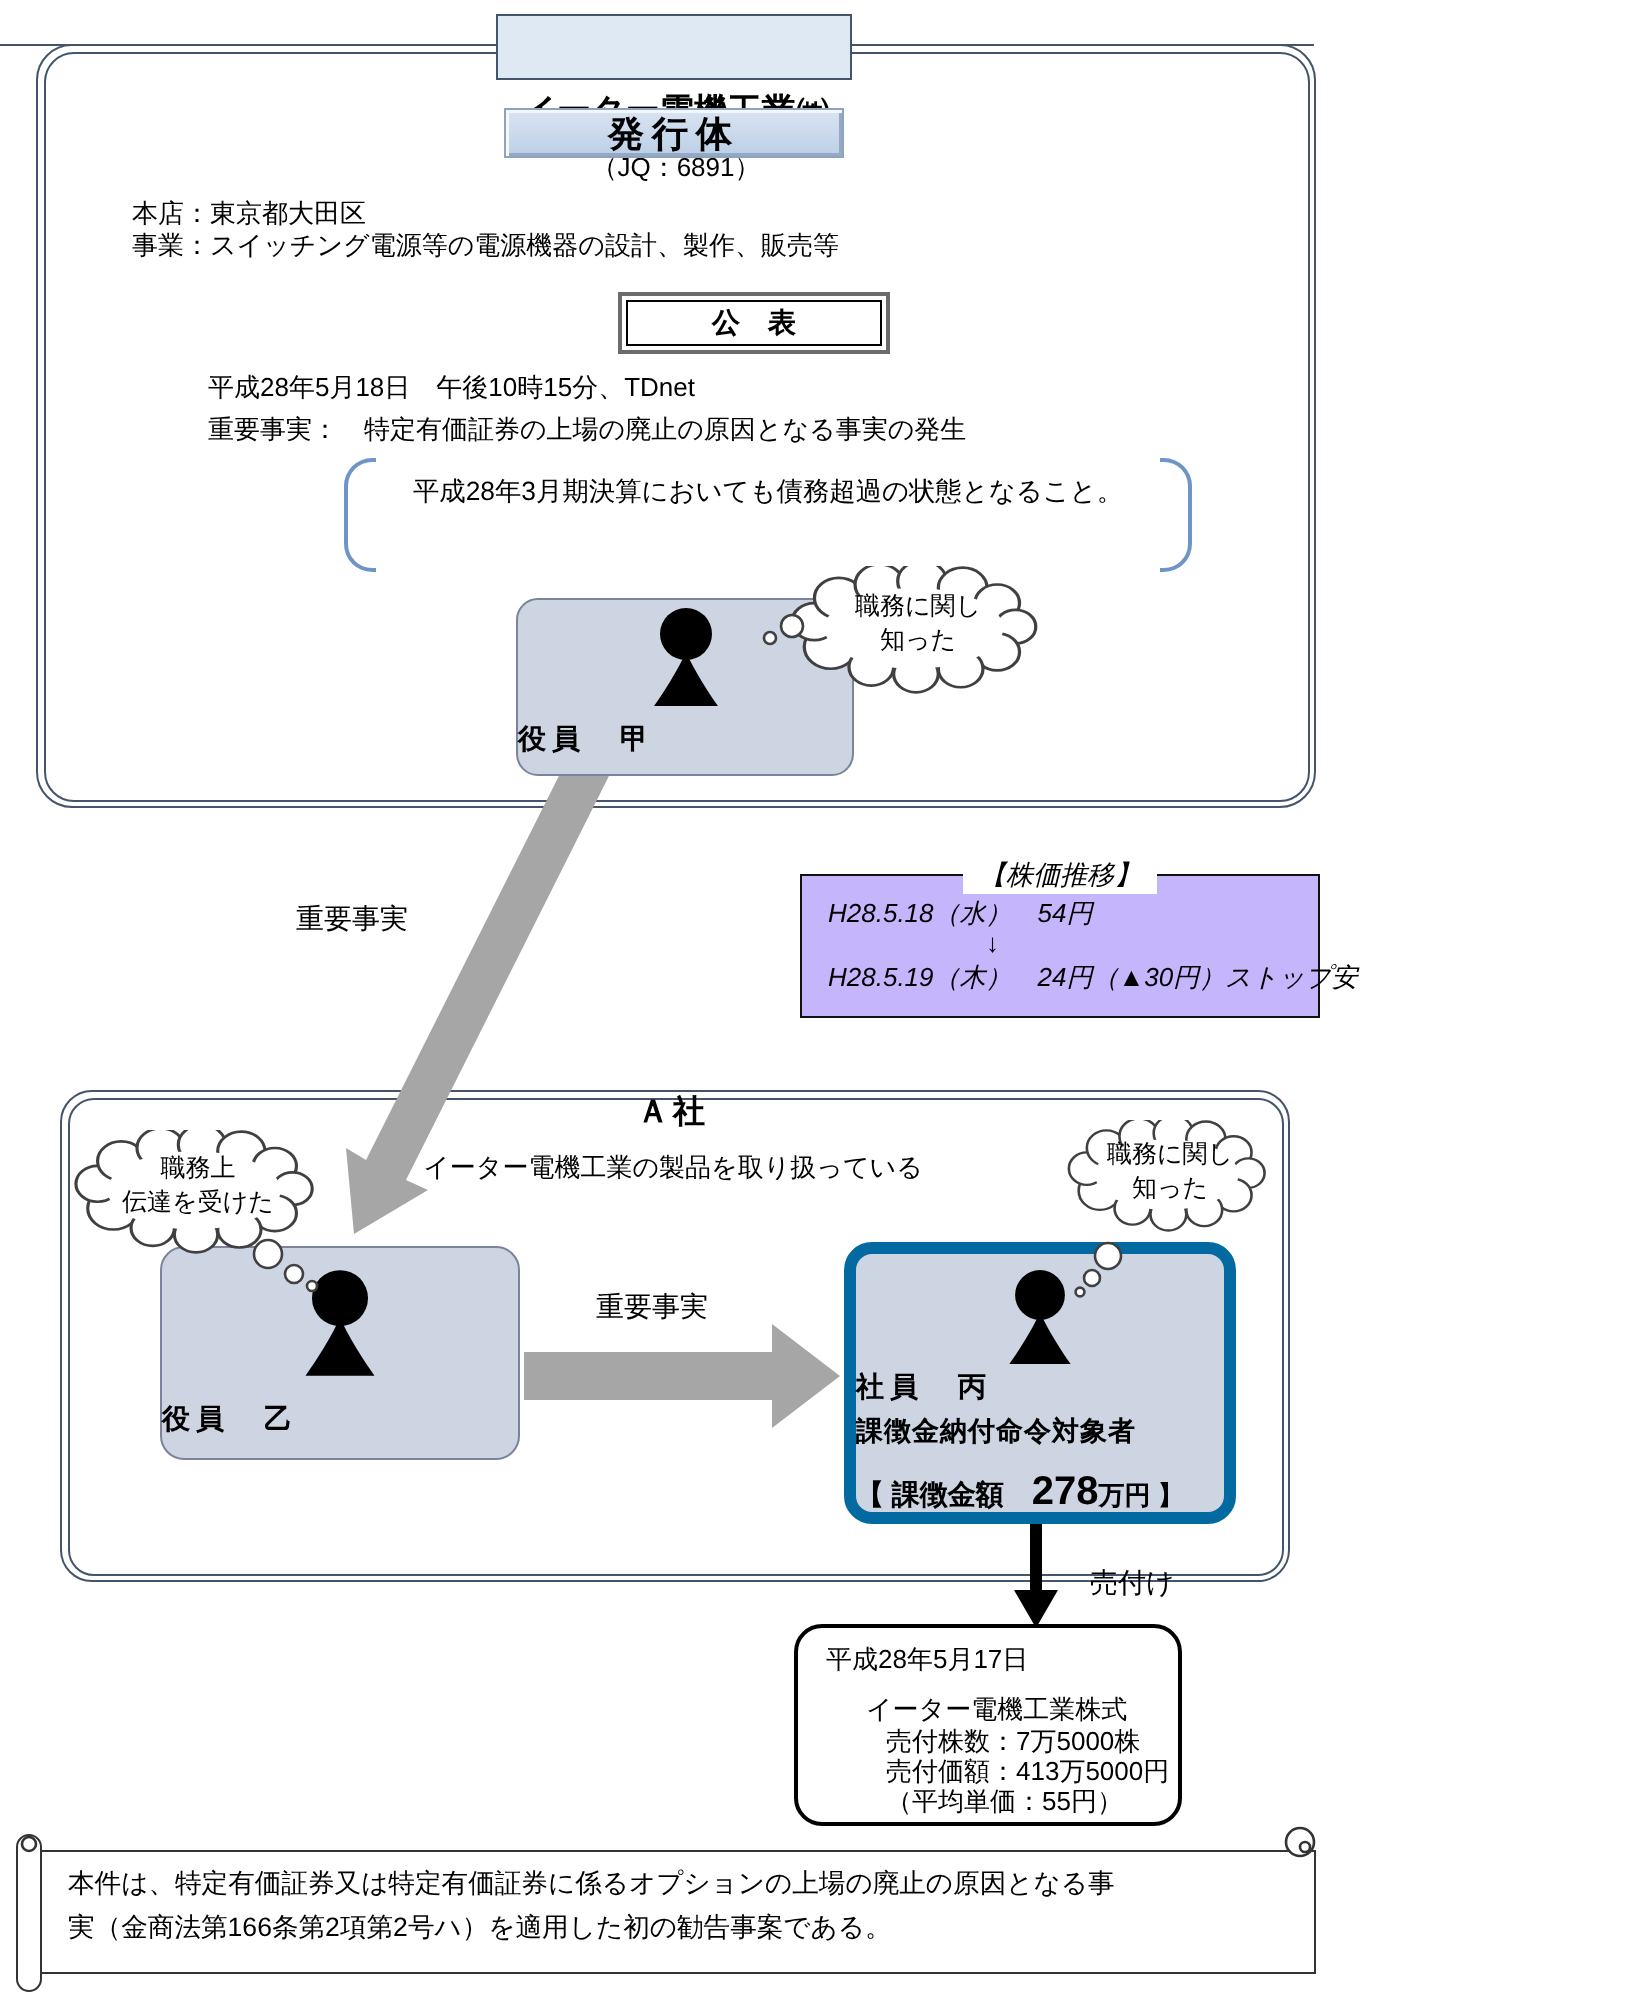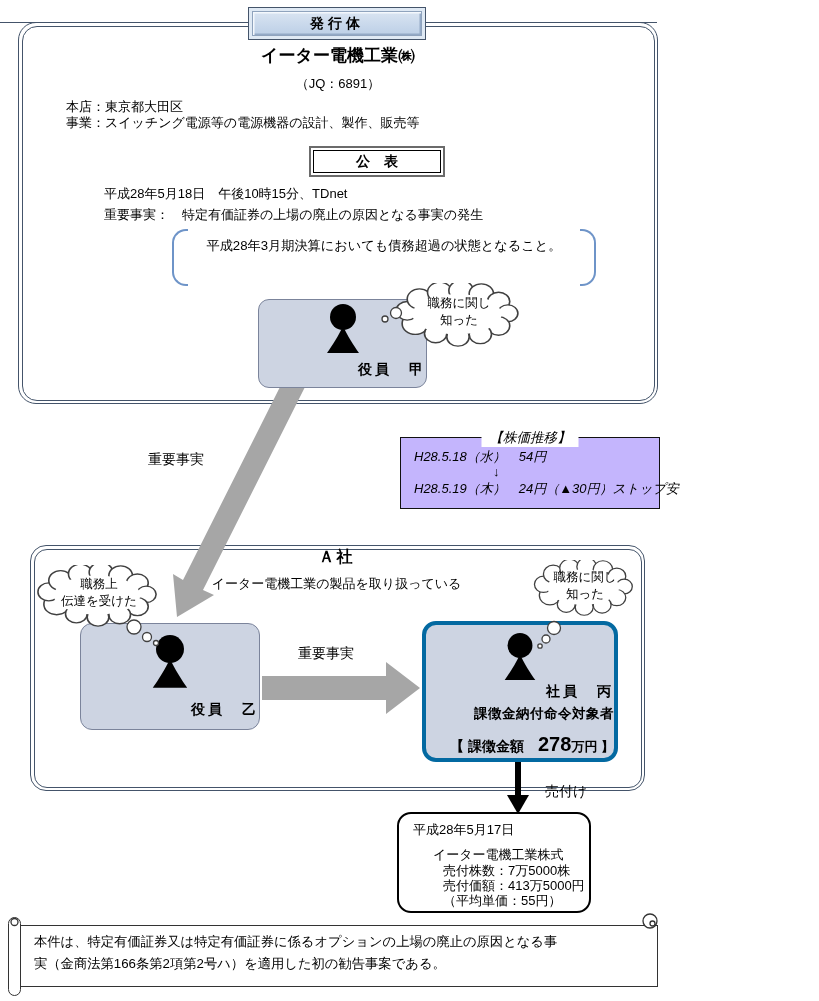--- a/index.html
+++ b/index.html
@@ -9,33 +9,33 @@
   }
   .abs{position:absolute;}
   .txt{white-space:nowrap;font-size:13px;line-height:15px;}
   .center{text-align:center;}
   .bold{font-weight:bold;}
   
   .dbox{position:absolute;border:1.4px solid #44546A;border-radius:18px;background:transparent;z-index:1;}
   .dbox .inner{position:absolute;inset:2.5px;border:1px solid #44546A;border-radius:15px;}
   
   .pbox{position:absolute;background:#CDD4E2;border:1.5px solid #7B849B;border-radius:11px;z-index:4;}
-  .pbox .plabel{position:absolute;left:0;right:0;text-align:right;font-weight:bold;font-size:14px;letter-spacing:3px;}
+  .pbox .plabel{position:absolute;left:0;right:0;text-align:left;font-weight:bold;font-size:14px;letter-spacing:3px;}
   .person-svg{position:absolute;transform:translateX(-50%);left:50%;}
   
   #issuer-tab{
     position:absolute;left:248px;top:7px;width:178px;height:33px;z-index:8;
     border:1px solid #44546A;background:#dfe9f4;padding:3px;box-sizing:border-box;
   }
   #issuer-tab .face{
     width:100%;height:100%;box-sizing:border-box;border:1px solid #8fa3bd;
     background:linear-gradient(180deg,#d9e4f2,#bccfe6);
     box-shadow:inset 1.5px 1.5px 0 #f4f8fd, inset -1.5px -1.5px 0 #93a9c6;
     display:flex;align-items:center;justify-content:center;
-    font-weight:bold;font-size:14px;letter-spacing:4px;
+    font-weight:bold;font-size:18px;letter-spacing:4px;margin-top:43px;
   }
   
   #announce-box{position:absolute;left:268px;top:146px;width:136px;height:31px;border:2px solid #6b6b6b;box-sizing:border-box;z-index:2;background:#fff;margin-left:41px;}
   #announce-box .inner{position:absolute;inset:2px;border:1px solid #000;display:flex;align-items:center;justify-content:center;font-size:14px;font-weight:bold;}
   
   #fact-detail{position:absolute;left:172px;top:229px;width:424px;height:57px;z-index:2;}
   .bracket{position:absolute;top:0;bottom:0;width:14px;}
   .bracket.l{left:0;border:2px solid #6E94C8;border-right:none;border-radius:14px 0 0 14px;}
   .bracket.r{right:0;border:2px solid #6E94C8;border-left:none;border-radius:0 14px 14px 0;}
   #fact-detail .lines{position:absolute;left:14px;right:14px;top:4px;text-align:center;font-size:13.2px;line-height:25px;white-space:nowrap;}
@@ -195,21 +195,21 @@
           <circle cx="42" cy="60" r="11"></circle>
       </g>
       <ellipse cx="63" cy="37" rx="44" ry="24" fill="#fff"></ellipse>
     </svg>
     <div class="cloud-text" style="top:9px;">
       <div>職務に関し</div>
       <div>知った</div>
     </div>
   </div>
 
-  <div class="pbox" style="left:422px;top:621px;width:196px;height:141px;border:4px solid #0369a1;border-radius:14px;box-sizing:border-box;">
+  <div class="pbox" style="left:422px;top:621px;width:196px;height:141px;border:6px solid #0369a1;border-radius:14px;box-sizing:border-box;">
     <svg class="person-svg" style="top:7px;" width="46" height="50" viewBox="0 0 48 52">
       <circle cx="24" cy="14" r="13" fill="#000"></circle>
       <path d="M24,23 C20,32 13,43 8,50 L40,50 C35,43 28,32 24,23 Z" fill="#000"></path>
     </svg>
     <div class="plabel" style="top:58px;">社員　丙</div>
     <div class="plabel" style="top:80px;font-size:13.5px;letter-spacing:0.5px;">課徴金納付命令対象者</div>
     <div class="plabel" style="top:108px;letter-spacing:0;">
       <span style="font-size:14px;">【 課徴金額　</span><span style="font-size:20px;">278</span><span style="font-size:13px;">万円 】</span>
     </div>
   </div>

